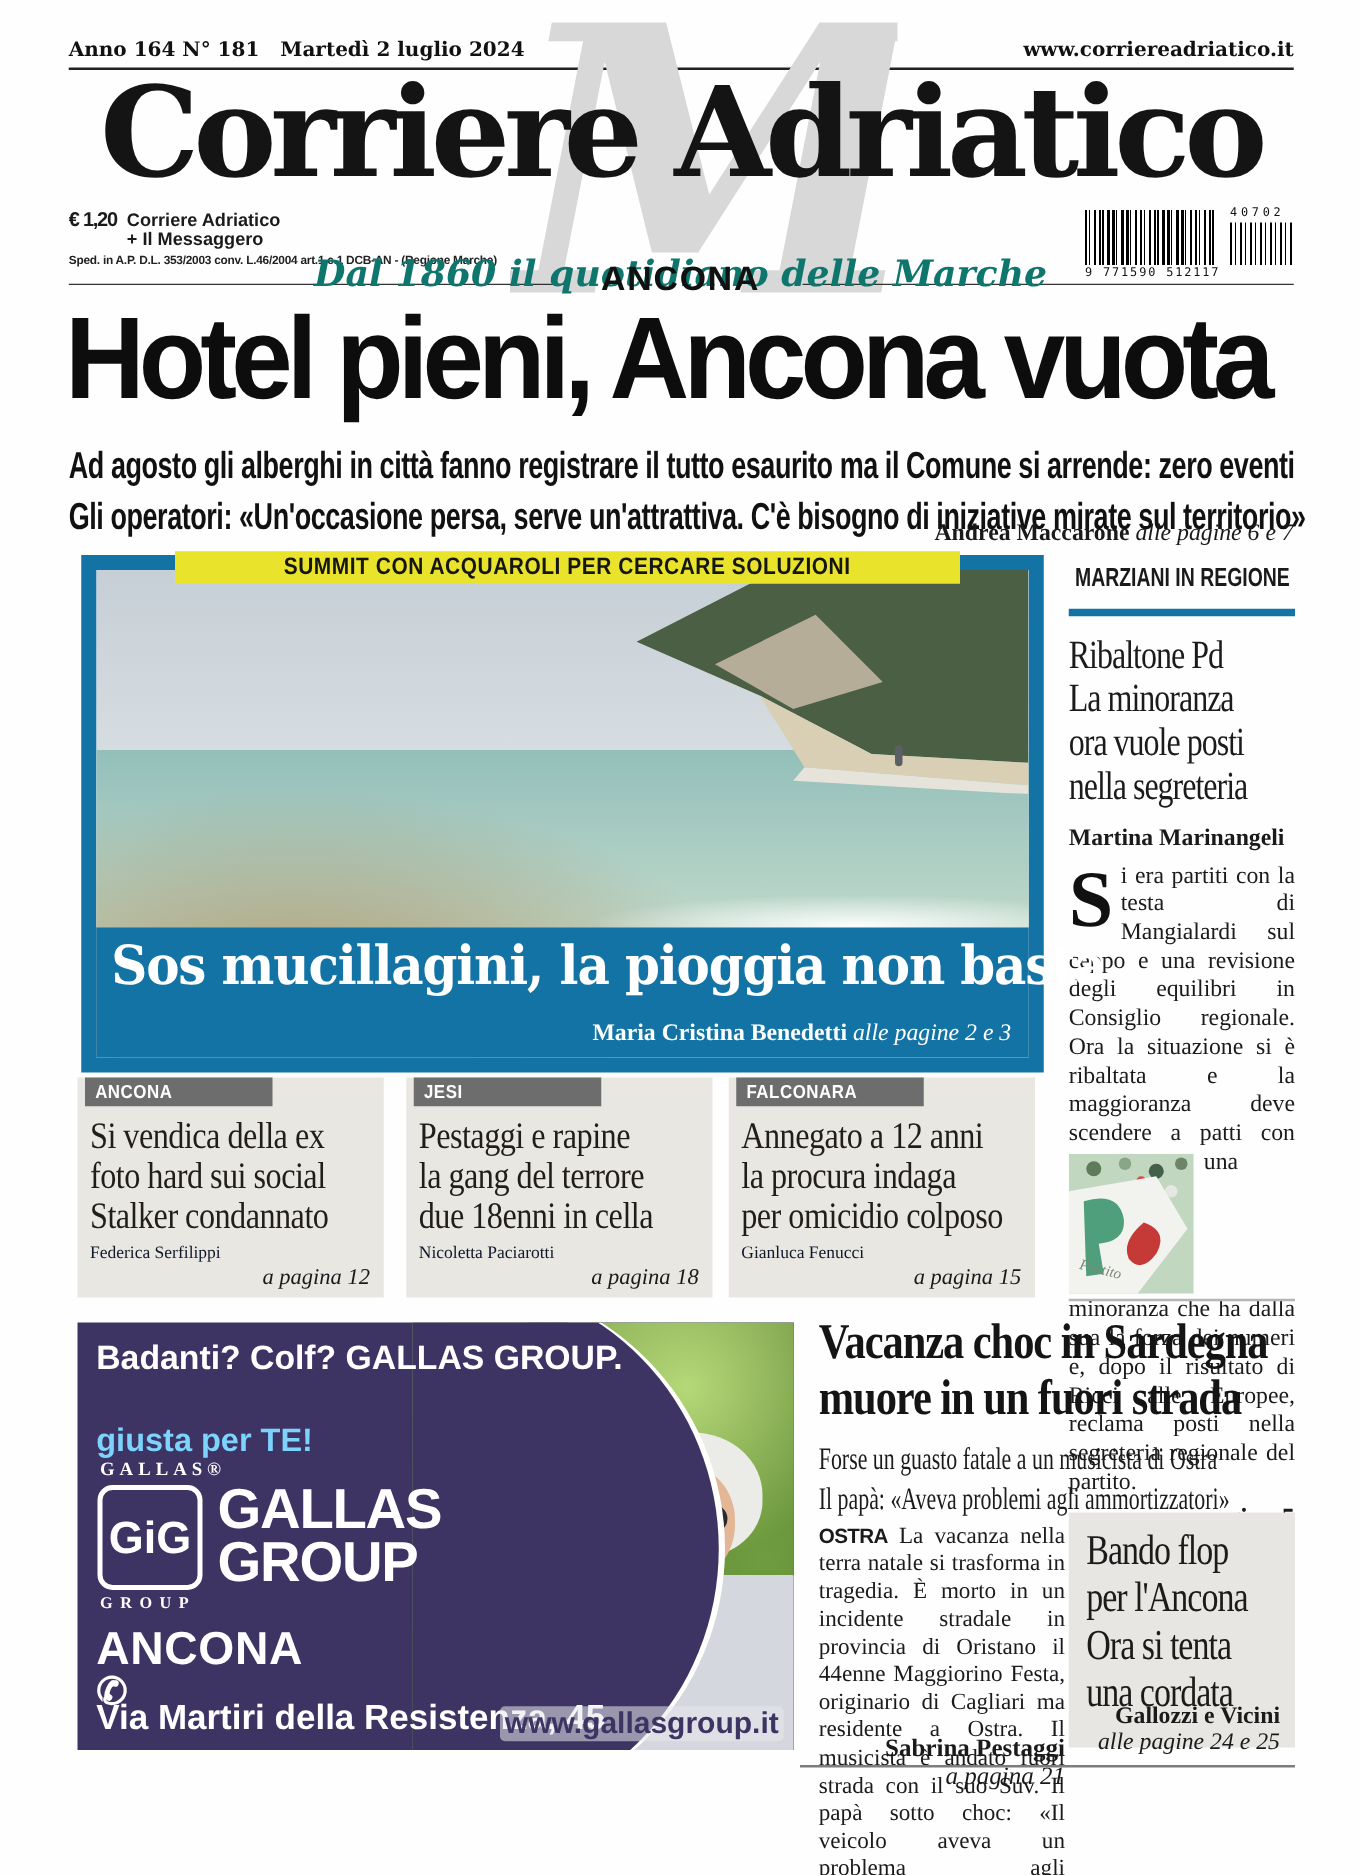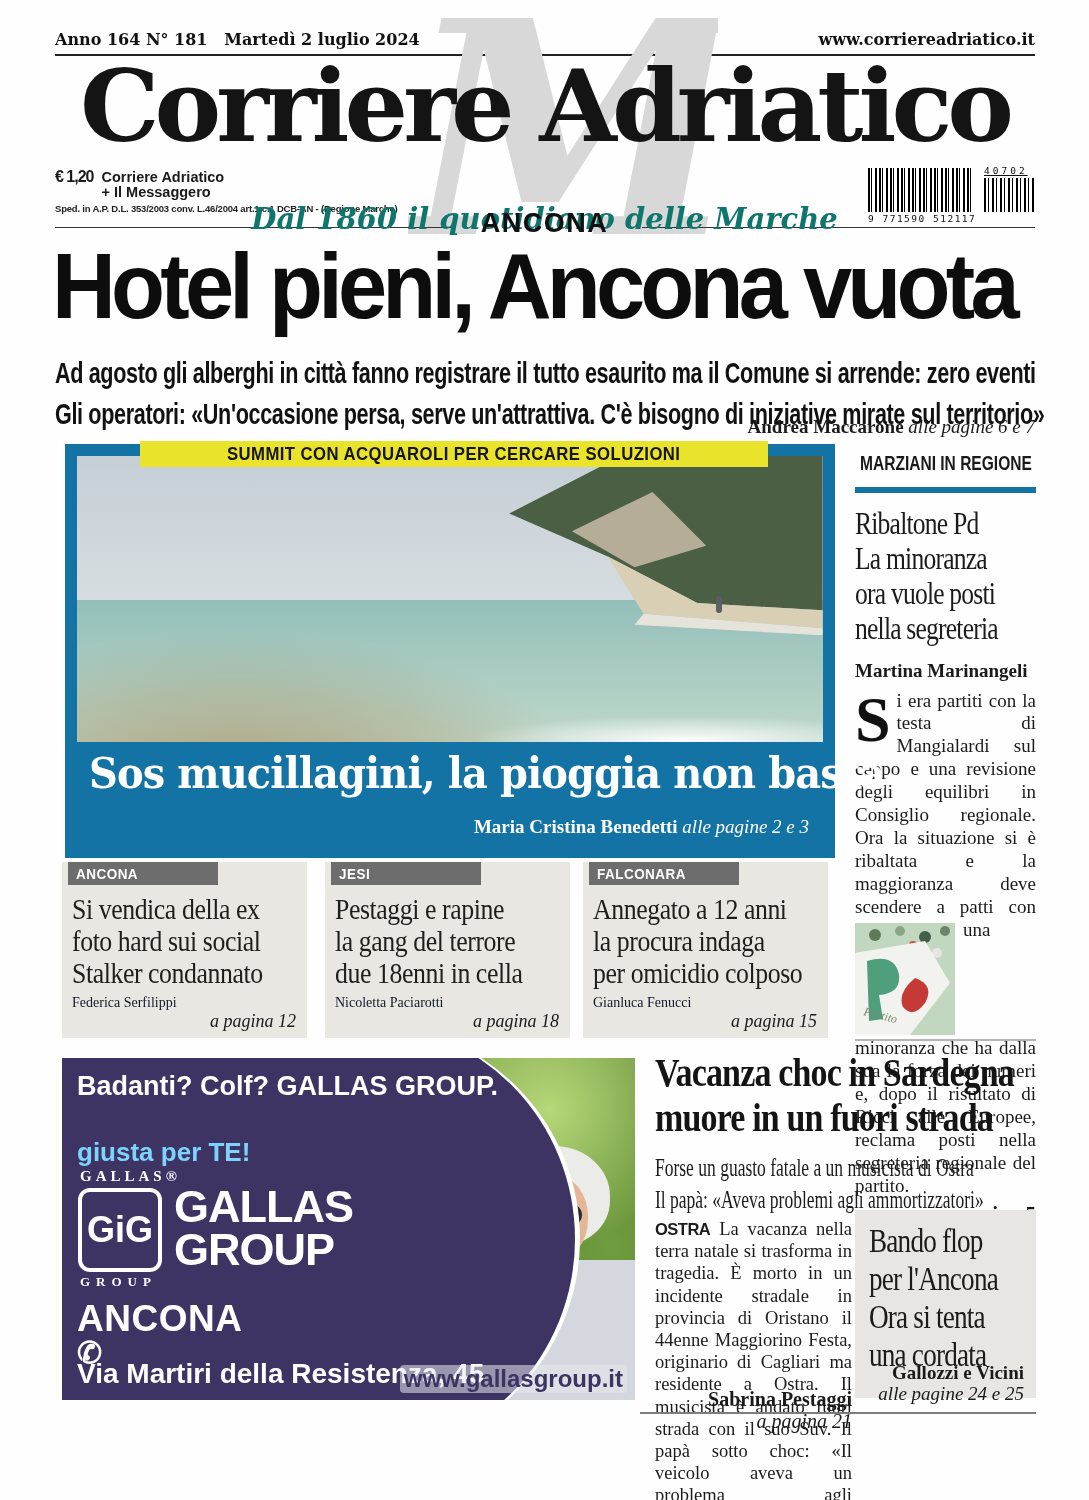--- a/index.html
+++ b/index.html
@@ -35,21 +35,21 @@
   .edrule-l{left:55px;top:227px;width:400px;border-top:1.5px solid #333;}
   .edrule-r{left:642px;top:227px;width:393px;border-top:1.5px solid #333;}
 
   
   .barcode{left:868px;top:160px;width:170px;height:66px;z-index:2;}
   .bc-main{position:absolute;left:0;top:8px;width:104px;height:44px;
      background:repeating-linear-gradient(90deg,#000 0 2px,#fff 2px 3px,#000 3px 4px,#fff 4px 7px,#000 7px 9px,#fff 9px 11px);}
   .bc-num{position:absolute;left:0;top:53px;font-size:9.5px;letter-spacing:1.5px;color:#111;}
   .bc-addon{position:absolute;left:116px;top:18px;width:50px;height:34px;
      background:repeating-linear-gradient(90deg,#000 0 2px,#fff 2px 4px,#000 4px 5px,#fff 5px 8px);}
-  .bc-addon-num{position:absolute;left:116px;top:5px;font-size:9.5px;letter-spacing:3px;color:#111;text-decoration:underline;}
+  .bc-addon-num{position:absolute;left:116px;top:5px;font-size:9.5px;letter-spacing:3px;color:#111;}
 
   
   .lead-h1{left:52px;top:240px;font-family:"Liberation Sans",sans-serif;font-weight:bold;
            font-size:93px;letter-spacing:-5px;color:#0d0d0d;transform:scaleX(.95);
            transform-origin:0 0;white-space:nowrap;line-height:1;}
   .lead-deck{left:55px;top:352px;font-family:"Liberation Sans",sans-serif;font-weight:bold;
            font-size:30px;letter-spacing:-0.5px;color:#111;line-height:1.38;
            transform:scaleX(.72);transform-origin:0 0;white-space:pre;}
   .lead-byline{left:455px;right:54px;top:416px;text-align:right;font-size:19px;}
   .bl-b{font-weight:bold;}

